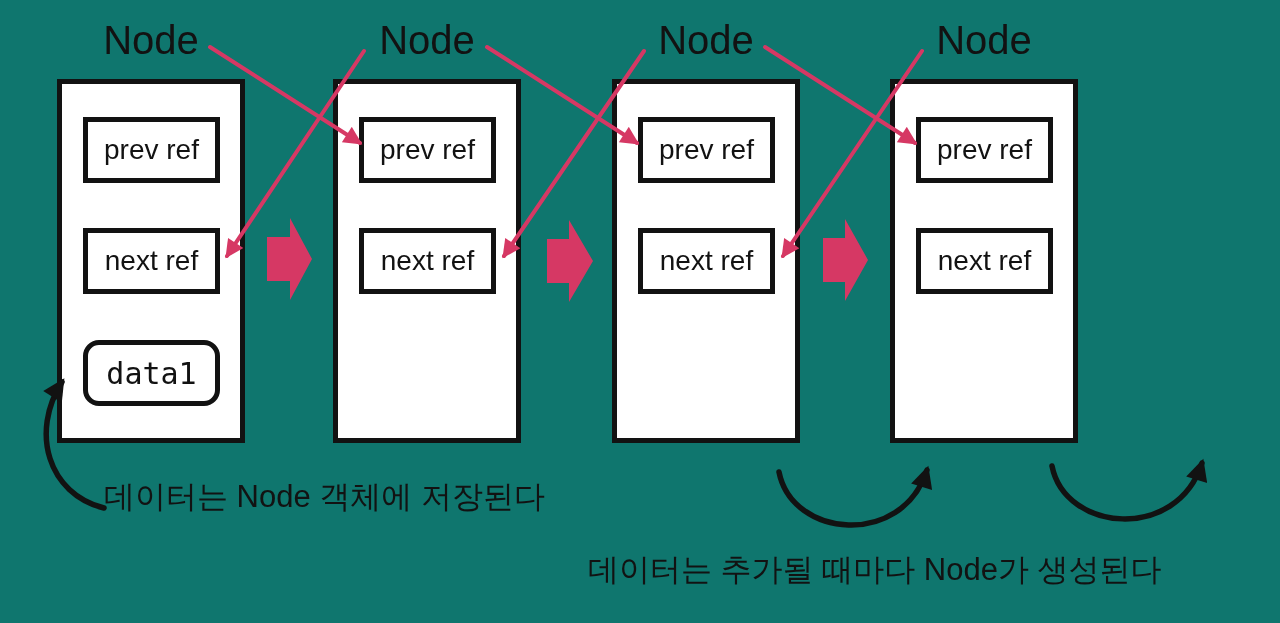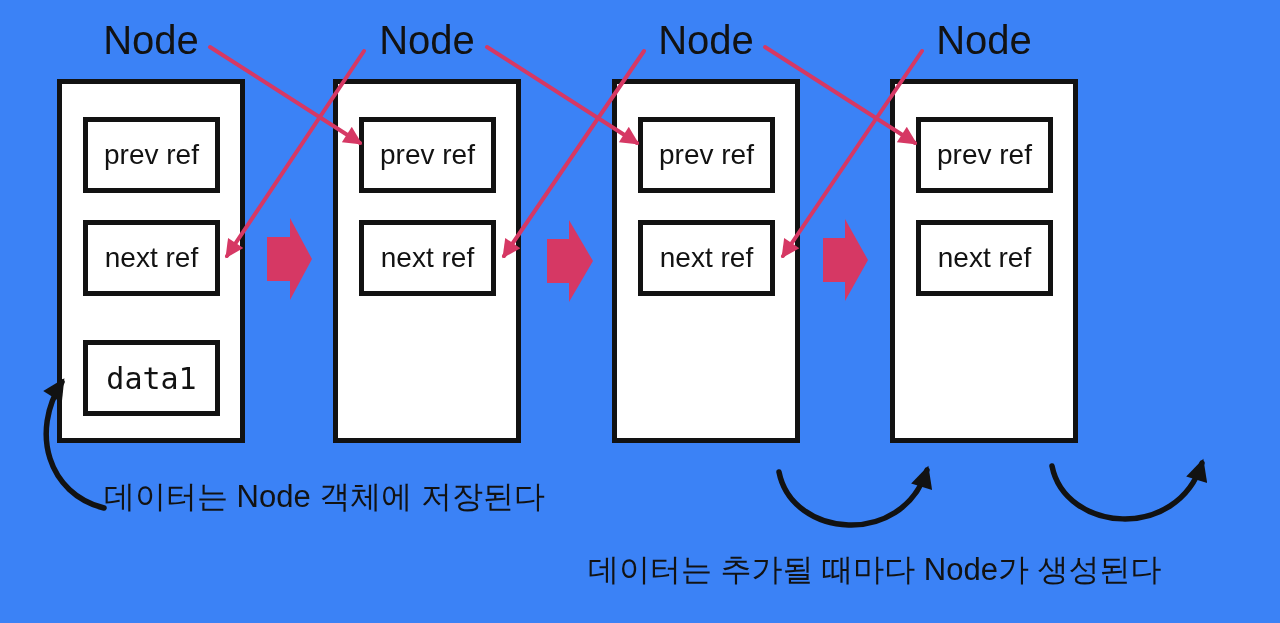--- a/index.html
+++ b/index.html
@@ -1,41 +1,41 @@
 <!DOCTYPE html>
 <html style="--accent: #d63864; --ink: #121212;"><head>
 <meta charset="utf-8">
 <style>
   html,body{margin:0;padding:0;background:#fff;}
   .canvas{
-    position:relative;width:1280px;height:623px;background:#3b82f6;
+    position:relative;width:1280px;height:623px;background:#0f766e;
     font-family:"Liberation Sans", sans-serif;overflow:hidden;color:var(--ink);
   }
   :root{--accent:#d63864;--ink:#121212;}
 
   .node-group{position:absolute;top:0;width:188px;height:623px;}
   .g1{left:57px}.g2{left:333px}.g3{left:612px}.g4{left:890px}
 
   .node-title{
     position:absolute;top:16px;left:-20px;width:228px;text-align:center;
     font-size:40px;line-height:48px;font-weight:500;color:var(--ink);
   }
   .node-box{
     position:absolute;top:79px;left:0;width:188px;height:364px;
     border:5px solid var(--ink);box-sizing:border-box;background:#fff;
   }
   .cell{
-    position:absolute;left:21px;width:137px;height:76px;
+    position:absolute;left:21px;width:137px;height:66px;
     border:5px solid var(--ink);box-sizing:border-box;background:#fff;
     display:flex;align-items:center;justify-content:center;
     font-size:28px;color:var(--ink);white-space:nowrap;
   }
   .cell.prev{top:33px}
-  .cell.next{top:136px}
-  .cell.data{top:256px;font-family:"DejaVu Sans Mono", monospace;font-size:30px;}
+  .cell.next{top:144px}
+  .cell.data{top:256px;font-family:"DejaVu Sans Mono", monospace;font-size:30px;border-radius:16px;}
 
   .annotation{
     position:absolute;font-size:31px;font-weight:500;color:var(--ink);
     white-space:nowrap;line-height:38px;
   }
   .a1{left:104px;top:478px}
   .a2{left:588px;top:551px}
 
   .overlay{position:absolute;left:0;top:0;width:1280px;height:623px;pointer-events:none;}
   .plink{stroke:var(--accent);stroke-width:4;stroke-linecap:round;fill:none;}

